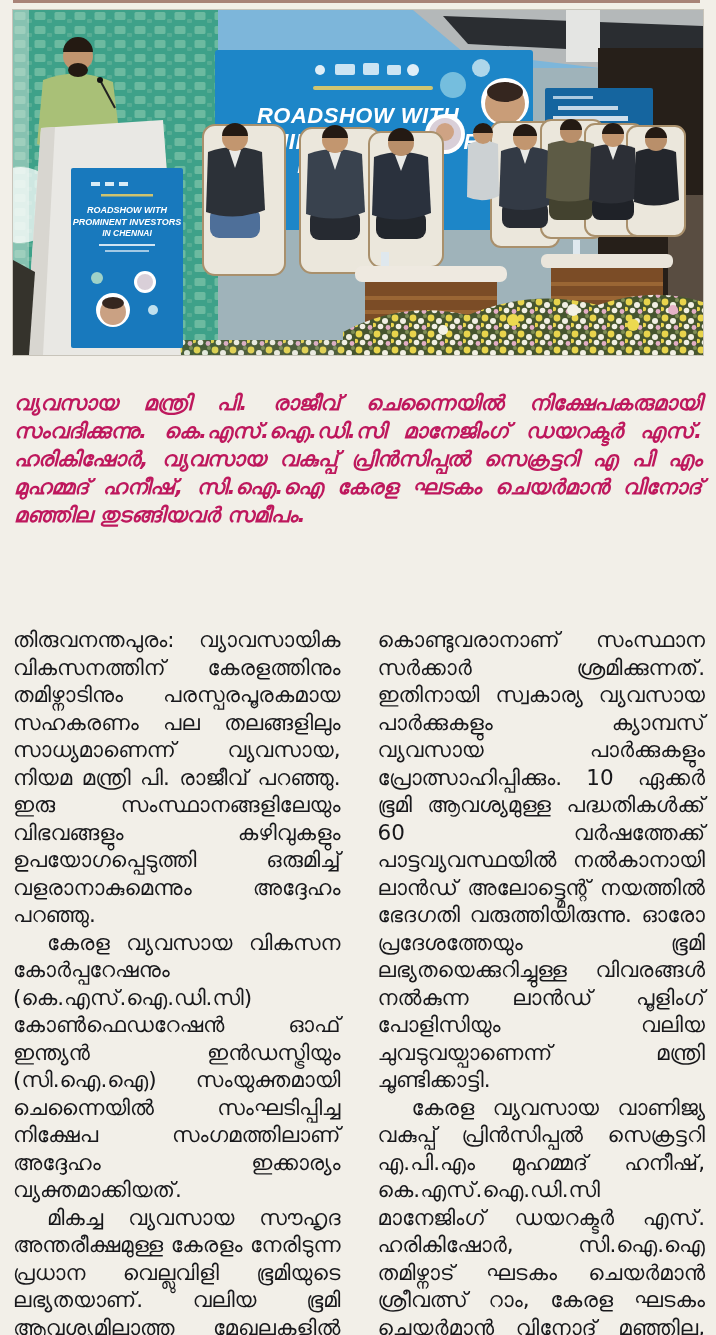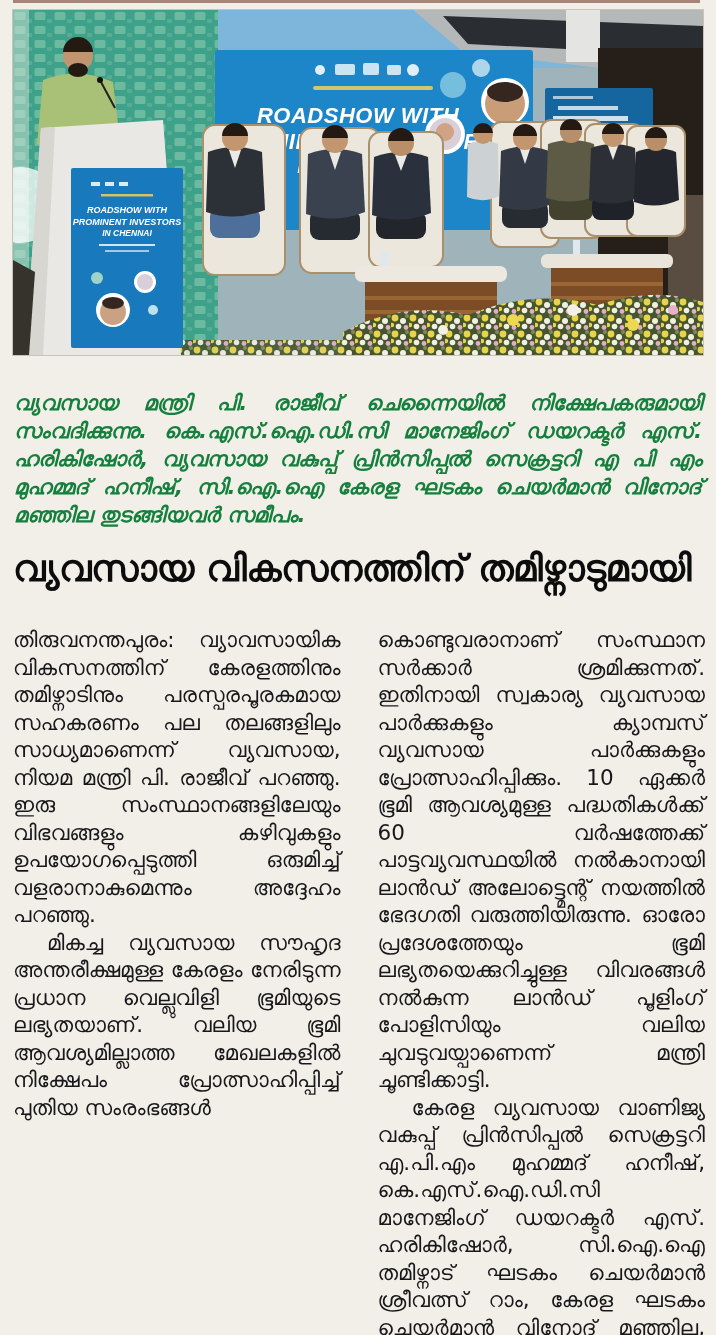--- a/index.html
+++ b/index.html
@@ -11,21 +11,21 @@
   }
   .top-rule{position:absolute;top:0;left:13px;width:687px;height:3px;background:#6b2a1c;opacity:.55;}
   .photo-frame{
     position:absolute;top:10px;left:13px;width:690px;height:345px;
     background:#9fb3ba;outline:1px solid #c8c4ba;overflow:hidden;
   }
   .photo-frame svg{display:block;}
   .caption{
     position:absolute;top:368px;left:14px;width:688px;
     font-style:italic;font-weight:bold;
-    font-size:21px;line-height:28px;text-align:justify;color:#15803d;
+    font-size:21px;line-height:28px;text-align:justify;color:#be185d;
   }
   .headline{
     position:absolute;top:520px;left:13px;width:692px;
     font-weight:bold;font-size:37px;line-height:47px;color:#0c0c0d;
     letter-spacing:-0.5px;
   }
   .body-cols{
     position:absolute;top:626px;left:13px;width:692px;height:700px;
     display:flex;gap:37px;
   }
@@ -244,25 +244,25 @@
     </g>
   </g>
 
   <path d="M0,250 L22,262 L16,345 L0,345 Z" fill="#35332c"></path>
 </svg>
 </div>
 
 <p class="caption">വ്യവസായ മന്ത്രി പി. രാജീവ് ചെന്നൈയിൽ നിക്ഷേപകരുമായി സംവദിക്കുന്നു. കെ.എസ്.ഐ.ഡി.സി മാനേജിംഗ് ഡയറക്ടർ എസ്. ഹരികിഷോർ, വ്യവസായ വകുപ്പ് പ്രിൻസിപ്പൽ സെക്രട്ടറി എ പി എം മുഹമ്മദ് ഹനീഷ്, സി.ഐ.ഐ കേരള ഘടകം ചെയർമാൻ വിനോദ് മഞ്ഞില തുടങ്ങിയവർ സമീപം.</p>
 
 <h1 class="headline">
-  <span style="display:block">വ്യവസായ വികസനത്തിന് തമിഴ്നാടുമായി</span>
 </h1>
 
 <div class="body-cols">
   <div class="col">
     <p>തിരുവനന്തപുരം: വ്യാവസായിക വികസനത്തിന് കേരളത്തിനും തമിഴ്നാടിനും പരസ്പരപൂരകമായ സഹകരണം പല തലങ്ങളിലും സാധ്യമാണെന്ന് വ്യവസായ, നിയമ മന്ത്രി പി. രാജീവ് പറഞ്ഞു. ഇരു സംസ്ഥാനങ്ങളിലേയും വിഭവങ്ങളും കഴിവുകളും ഉപയോഗപ്പെടുത്തി ഒരുമിച്ച് വളരാനാകുമെന്നും അദ്ദേഹം പറഞ്ഞു.</p>
+    <p class="indent">കേരള വ്യവസായ വികസന കോർപ്പറേഷനും (കെ.എസ്.ഐ.ഡി.സി) കോൺഫെഡറേഷൻ ഓഫ് ഇന്ത്യൻ ഇൻഡസ്ട്രിയും (സി.ഐ.ഐ) സംയുക്തമായി ചെന്നൈയിൽ സംഘടിപ്പിച്ച നിക്ഷേപ സംഗമത്തിലാണ് അദ്ദേഹം ഇക്കാര്യം വ്യക്തമാക്കിയത്.</p>
     <p class="indent">മികച്ച വ്യവസായ സൗഹൃദ അന്തരീക്ഷമുള്ള കേരളം നേരിടുന്ന പ്രധാന വെല്ലുവിളി ഭൂമിയുടെ ലഭ്യതയാണ്. വലിയ ഭൂമി ആവശ്യമില്ലാത്ത മേഖലകളിൽ നിക്ഷേപം പ്രോത്സാഹിപ്പിച്ച് പുതിയ സംരംഭങ്ങൾ</p>
   </div>
   <div class="col">
     <p>കൊണ്ടുവരാനാണ് സംസ്ഥാന സർക്കാർ ശ്രമിക്കുന്നത്. ഇതിനായി സ്വകാര്യ വ്യവസായ പാർക്കുകളും ക്യാമ്പസ് വ്യവസായ പാർക്കുകളും പ്രോത്സാഹിപ്പിക്കും. 10 ഏക്കർ ഭൂമി ആവശ്യമുള്ള പദ്ധതികൾക്ക് 60 വർഷത്തേക്ക് പാട്ടവ്യവസ്ഥയിൽ നൽകാനായി ലാൻഡ് അലോട്ട്മെന്റ് നയത്തിൽ ഭേദഗതി വരുത്തിയിരുന്നു. ഓരോ പ്രദേശത്തേയും ഭൂമി ലഭ്യതയെക്കുറിച്ചുള്ള വിവരങ്ങൾ നൽകുന്ന ലാൻഡ് പൂളിംഗ് പോളിസിയും വലിയ ചുവടുവയ്പാണെന്ന് മന്ത്രി ചൂണ്ടിക്കാട്ടി.</p>
     <p class="indent">കേരള വ്യവസായ വാണിജ്യ വകുപ്പ് പ്രിൻസിപ്പൽ സെക്രട്ടറി എ.പി.എം മുഹമ്മദ് ഹനീഷ്, കെ.എസ്.ഐ.ഡി.സി മാനേജിംഗ് ഡയറക്ടർ എസ്. ഹരികിഷോർ, സി.ഐ.ഐ തമിഴ്നാട് ഘടകം ചെയർമാൻ ശ്രീവത്സ് റാം, കേരള ഘടകം ചെയർമാൻ വിനോദ് മഞ്ഞില, വ്യവസായി ശ്രീനാഥ് വിഷ്ണു എന്നിവർ സംസാരിച്ചു.</p>
   </div>
 </div>
 
 </body></html>

